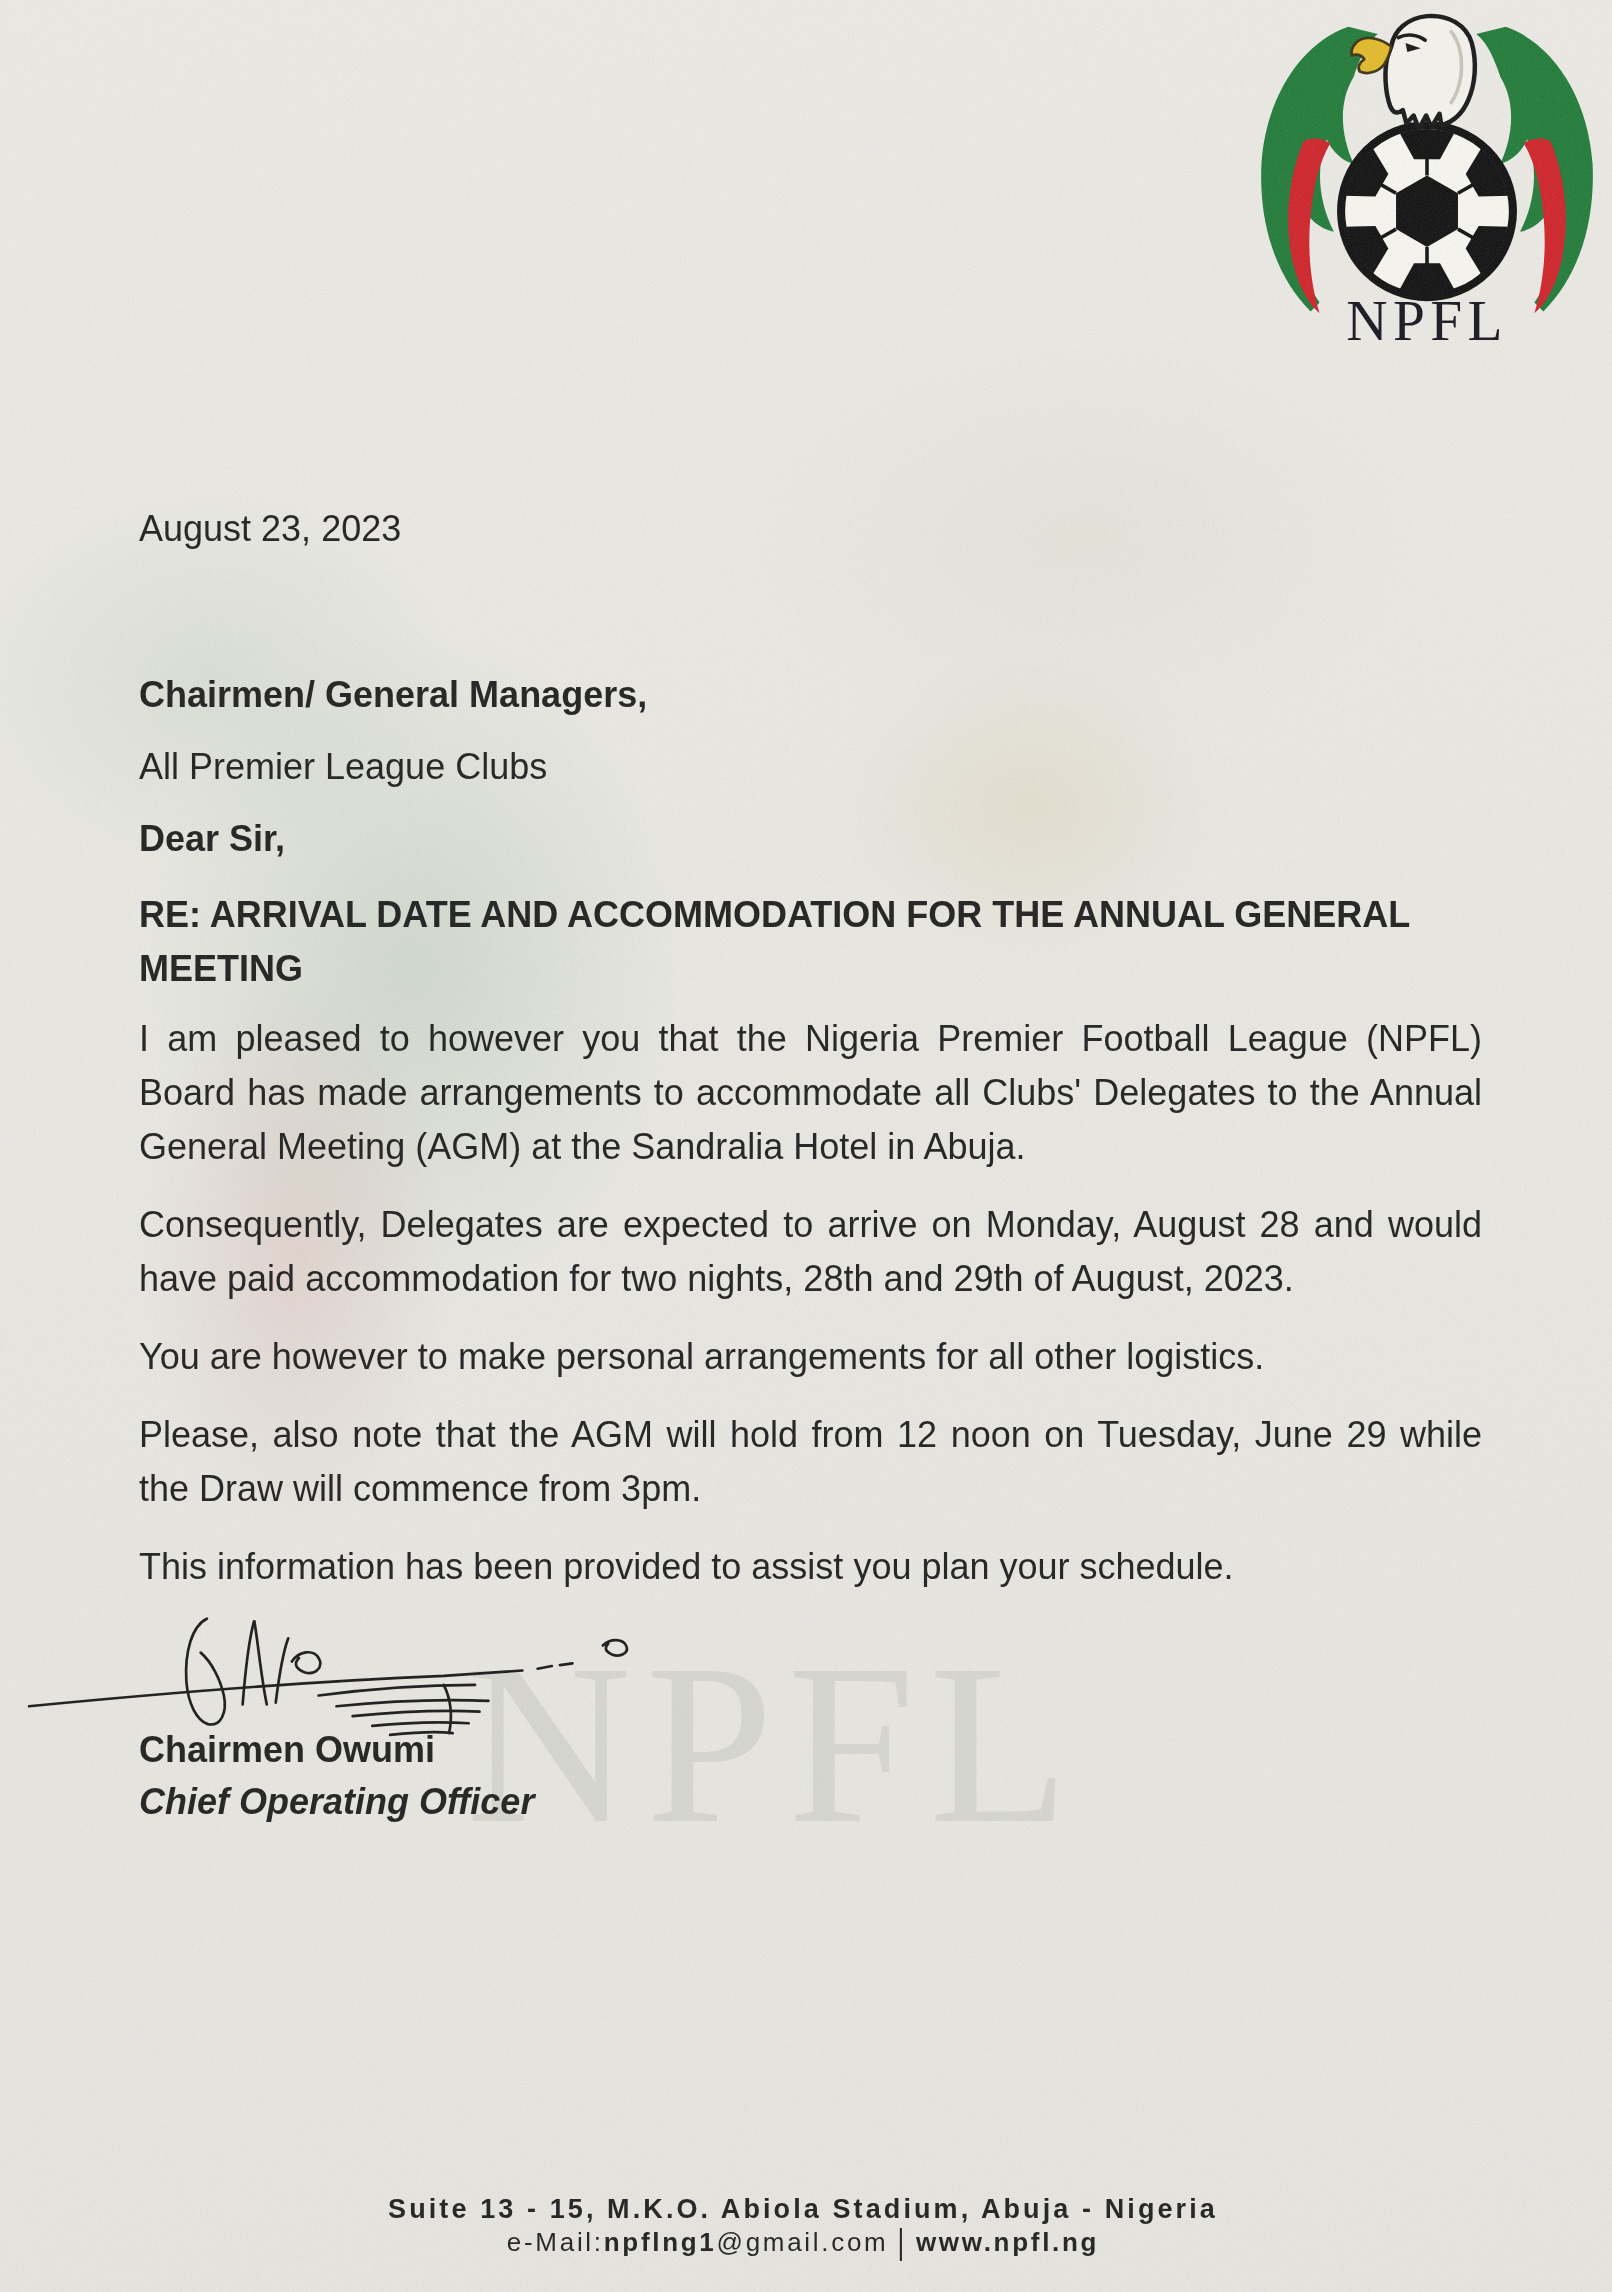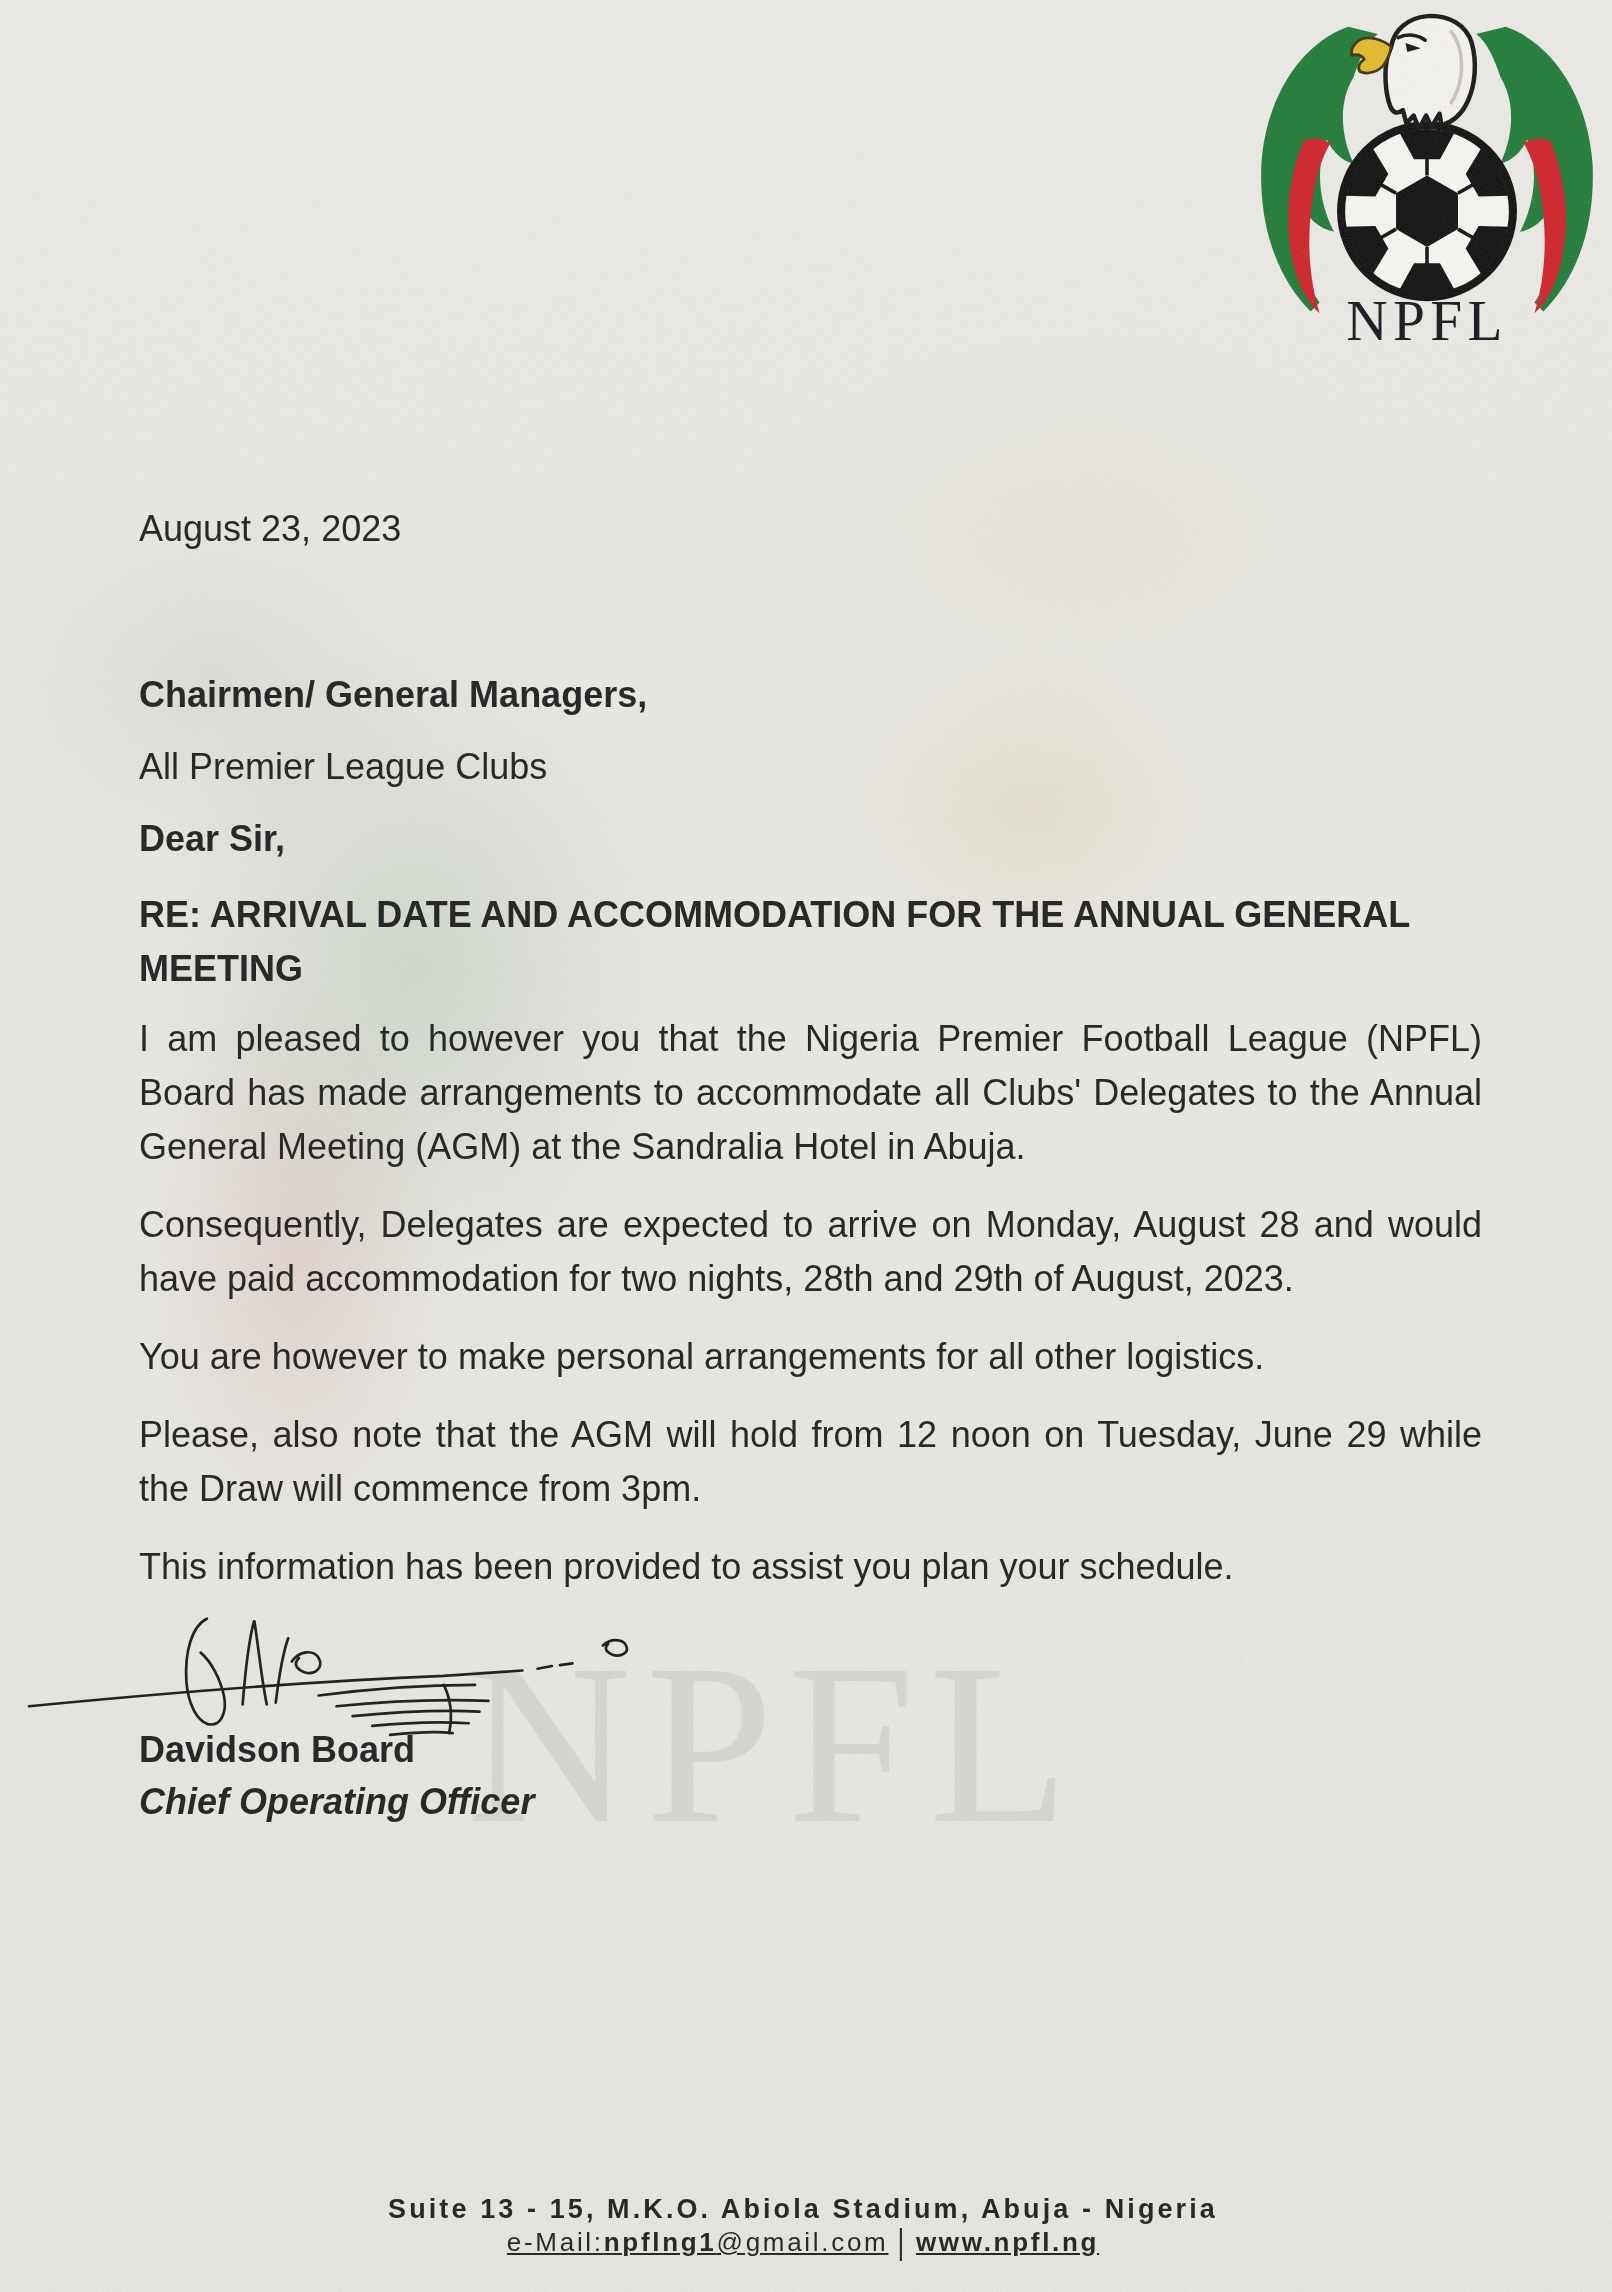--- a/index.html
+++ b/index.html
@@ -35,21 +35,21 @@
   .salutation{margin:0 0 22.4px 0;font-weight:bold;}
   .subject{font-weight:bold;margin:14px 0 16px 0;}
   .para{margin:0 0 24px 0;text-align:justify;}
   .closing{margin:0;}
   .sig-block{position:relative;height:106px;}
   .sig-svg{position:absolute;left:-116px;top:-19.7px;width:627px;height:143px;}
   .sig-name{font-weight:bold;line-height:52px;margin:0;}
   .sig-title{font-weight:bold;font-style:italic;line-height:52px;margin:0;}
   .footer{position:absolute;left:0;top:2192px;width:1606px;text-align:center;}
   .footer-line1{font-weight:bold;font-size:27px;letter-spacing:3.1px;line-height:34px;}
-  .footer-line2{font-size:26px;letter-spacing:2.7px;line-height:32px;font-weight:400;text-decoration:underline;}
+  .footer-line2{font-size:26px;letter-spacing:2.7px;line-height:32px;font-weight:400;}
   .fw-b{font-weight:bold;}
   .sep-bar{display:inline-block;transform:scaleY(1.35);margin:0 9px;font-weight:400;}
   .noise{position:absolute;left:0;top:0;width:1613px;height:2293px;pointer-events:none;opacity:0.16;}
 </style>
 </head>
 <body>
 
 <div class="page">
 
   <div class="watermark">NPFL</div>
@@ -124,21 +124,21 @@
           <path d="M390 142 C430 138 465 137 498 139"></path>
           <path d="M410 152 C440 149 462 148 480 150"></path>
           <path d="M470 96 C478 112 480 130 476 150"></path>
           <path d="M575 78 l16 -3"></path>
           <path d="M600 74 l14 -2"></path>
           <path d="M648 52 C656 44 670 44 674 52 C678 60 668 66 658 62 C650 58 650 54 654 50"></path>
         </g>
       </svg>
     </div>
 
-    <p class="sig-name">Davidson Board</p>
+    <p class="sig-name">Chairmen Owumi</p>
     <p class="sig-title">Chief Operating Officer</p>
   </div>
 
   <div class="footer">
     <div class="footer-line1">Suite 13 - 15, M.K.O. Abiola Stadium, Abuja - Nigeria</div>
     <div class="footer-line2">
       <span>e-Mail:</span><span class="fw-b">npflng1</span><span>@gmail.com</span><span class="sep-bar">|</span><span class="fw-b">www.npfl.ng</span>
     </div>
   </div>
 

